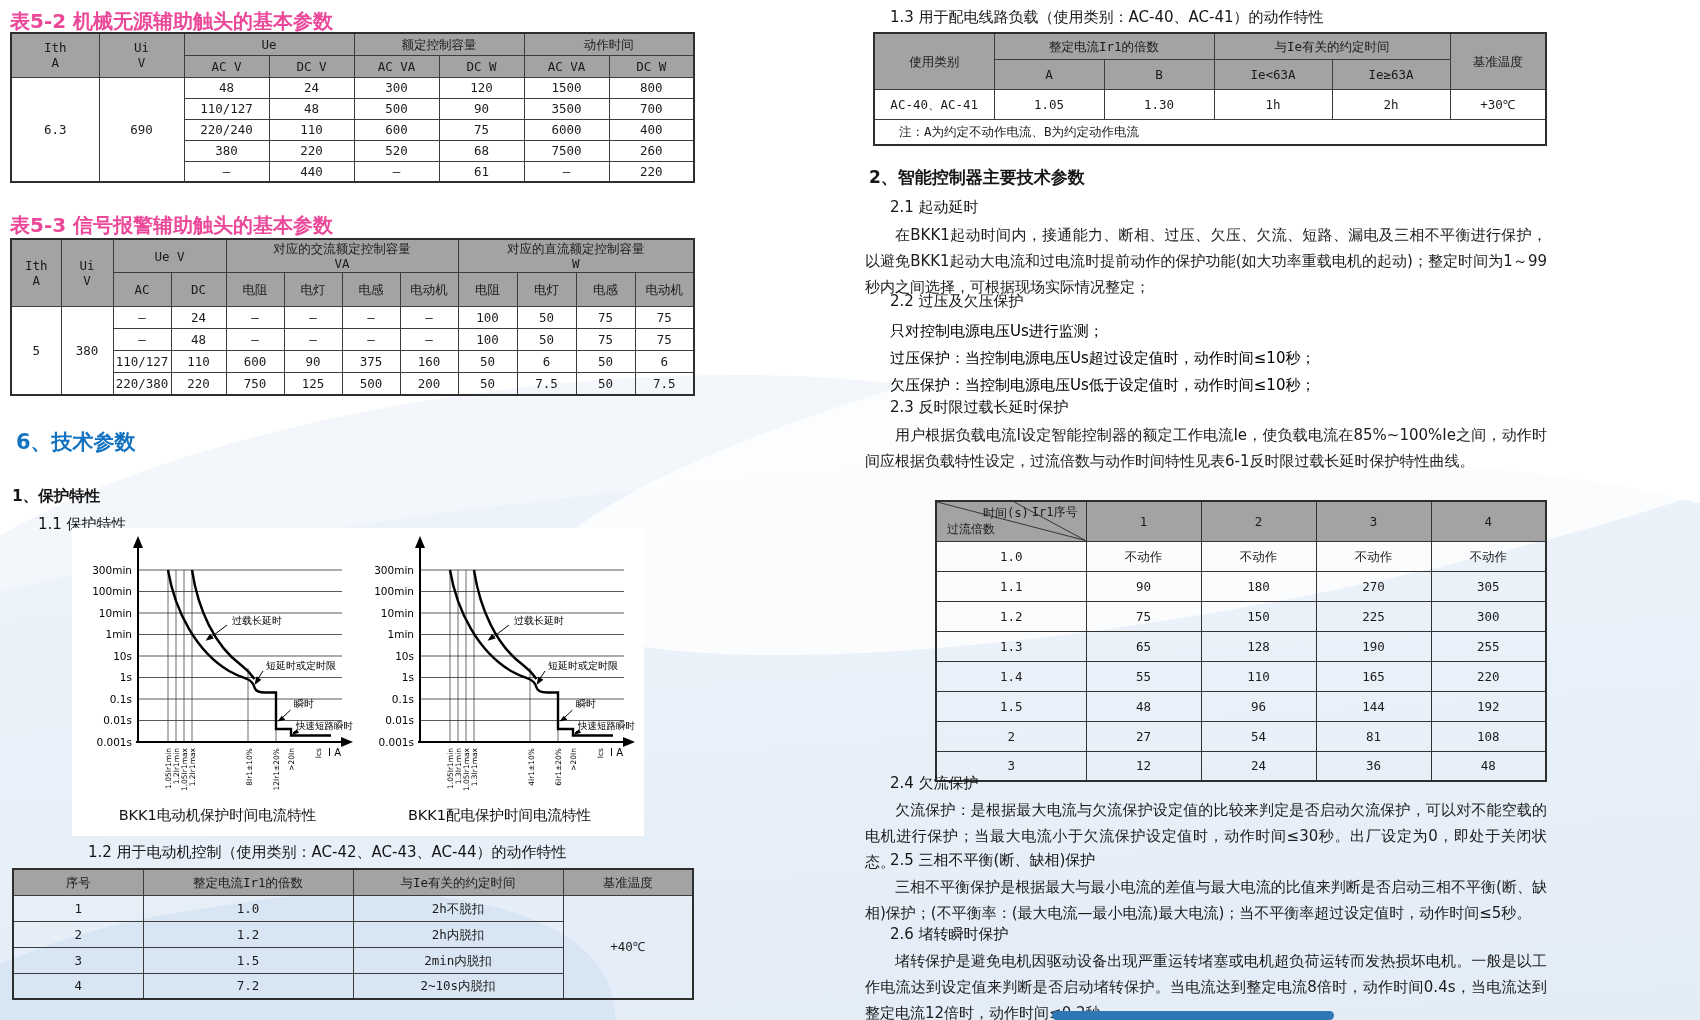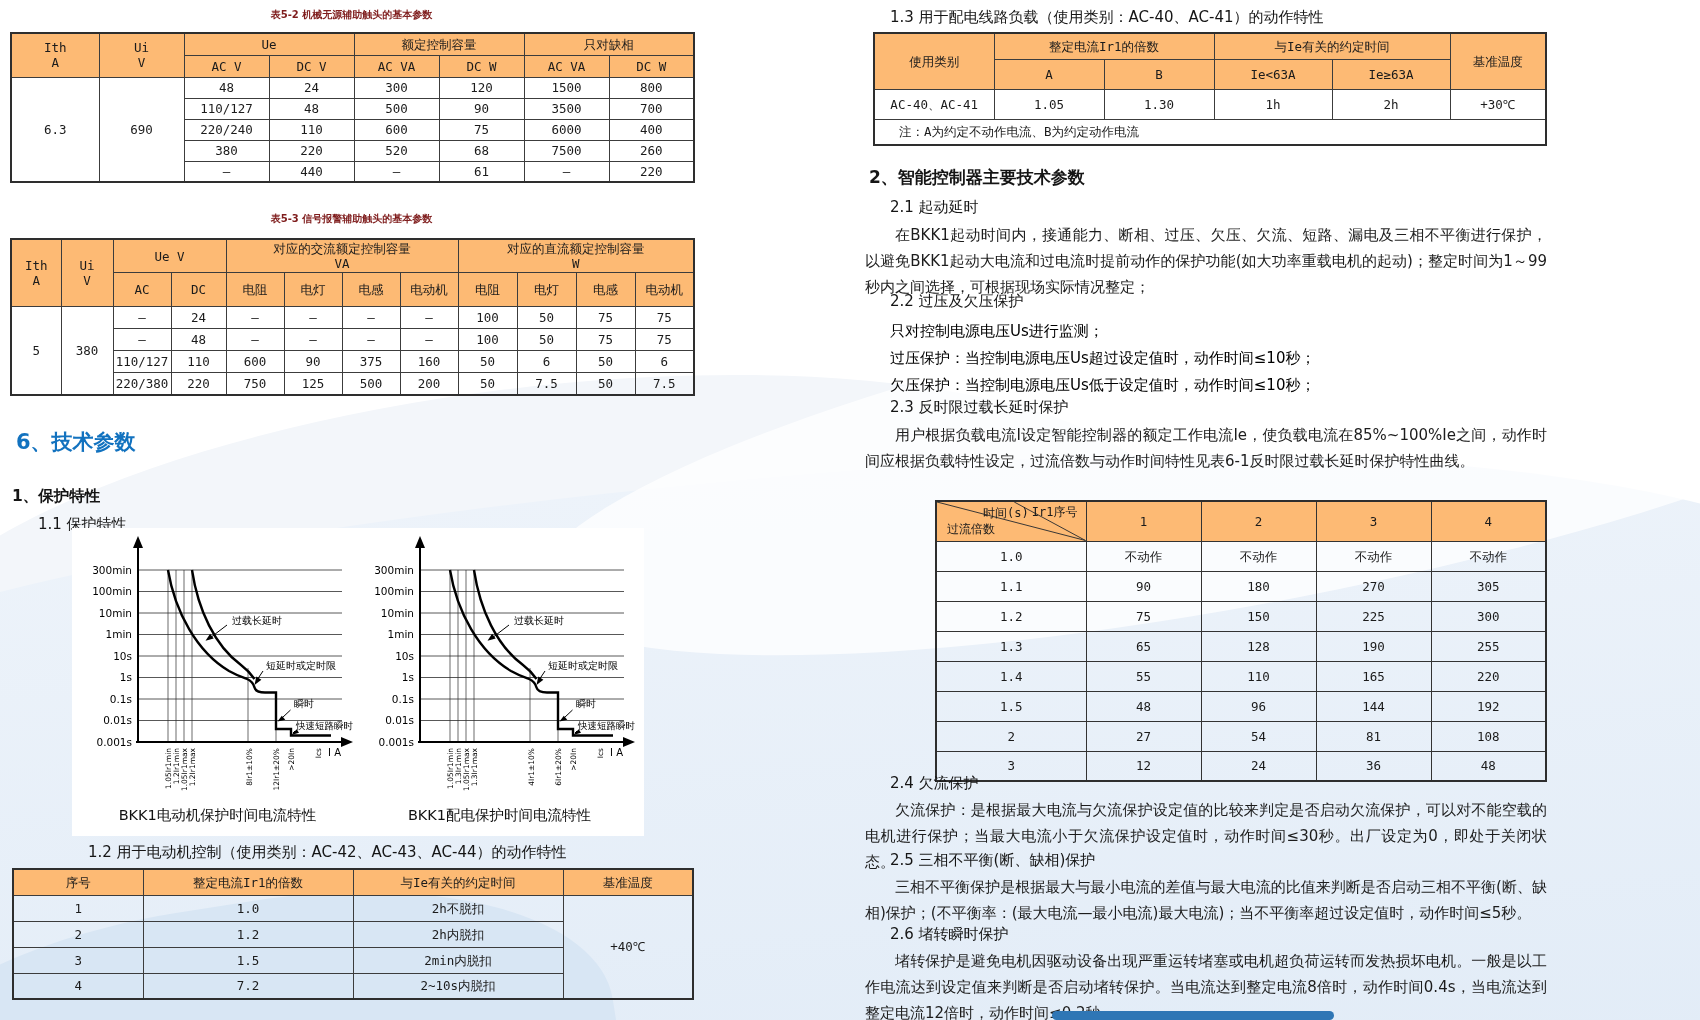--- a/index.html
+++ b/index.html
@@ -8,30 +8,30 @@
 .page{position:relative;width:1700px;height:1020px;overflow:hidden;background:#fff}
 .abs{position:absolute}
 
 .bgA{left:-180px;top:470px;width:2100px;height:900px;background:linear-gradient(180deg,#edf3fa 0%,#e2ecf7 70%);border-radius:55% 45% 0 0/16% 26% 0 0;transform:rotate(-4deg)}
 .bgB{left:-120px;top:388px;width:1300px;height:420px;background:#f3f6fa;border-radius:50%;transform:rotate(-7deg)}
 .bgC{left:520px;top:300px;width:1500px;height:300px;background:rgba(255,255,255,.75);border-radius:50%;transform:rotate(-11deg)}
 .bgD{left:-140px;top:905px;width:760px;height:340px;background:#d8e6f4;border-radius:45%;transform:rotate(-9deg)}
 .bottom-bar{left:1052px;top:1011px;width:282px;height:9px;background:#2f76b5;border-radius:5px}
 .content{left:0;top:0;width:1700px;height:1020px}
 
-.tcap{font-size:10px;font-weight:bold;text-align:center;color:#7f1d1d}
+.tcap{font-size:20px;font-weight:bold;color:#ec4899}
 .h-blue{font-size:21px;font-weight:bold;color:#1272bf}
 .h1b{font-size:15.5px;font-weight:bold}
 .h2b{font-size:15px;font-weight:normal}
 .body-p{font-size:15px;line-height:26px;text-indent:2em;color:#1c1c1c;text-align:justify}
 .body-l{font-size:15px;line-height:26px;color:#000000}
 
 table{border-collapse:collapse;table-layout:fixed;border:2px solid #2e2e2e}
 td,th{border:1px solid #3c3c3c;text-align:center;vertical-align:middle;font-weight:normal;font-size:12.5px;font-family:"DejaVu Sans Mono","Liberation Mono",monospace;color:#1b1b1b;padding:1px 2px;line-height:1.2}
-.hd{background:#fdba74}
+.hd{background:#a3a3a3}
 .pre{white-space:pre-line}
 .t52 tr{height:21px}.t52 tr.h1{height:22px}
 .t53 tr{height:22px}.t53 tr.h1{height:30px}.t53 tr.h2{height:34px}
 .t12 tr{height:26px}
 .t13 tr{height:30px}.t13 tr.h1{height:26px}.t13 tr.note-r{height:26px}
 .t13 td.note-c{text-align:left;padding-left:24px;font-size:12.5px}
 .t61 td,.t61 th{border-width:1.5px;border-color:#333}
 .t61 tr{height:30px}.t61 tr.h1{height:40px}
 th.diag{position:relative;padding:0}
 .diag svg{position:absolute;left:0;top:0;width:100%;height:100%}
@@ -67,21 +67,21 @@
           <col style="width:85px">
       </colgroup>
         <tbody>
           <tr class="h1">
         <th class="hd pre" rowspan="2">Ith
 A</th>
         <th class="hd pre" rowspan="2">Ui
 V</th>
         <th class="hd" colspan="2">Ue</th>
         <th class="hd" colspan="2">额定控制容量</th>
-        <th class="hd" colspan="2">只对缺相</th>
+        <th class="hd" colspan="2">动作时间</th>
       </tr>
       <tr class="h1">
         <th class="hd">AC V</th>
         <th class="hd">DC V</th>
         <th class="hd">AC VA</th>
         <th class="hd">DC W</th>
         <th class="hd">AC VA</th>
         <th class="hd">DC W</th>
       </tr>
       <tr>

